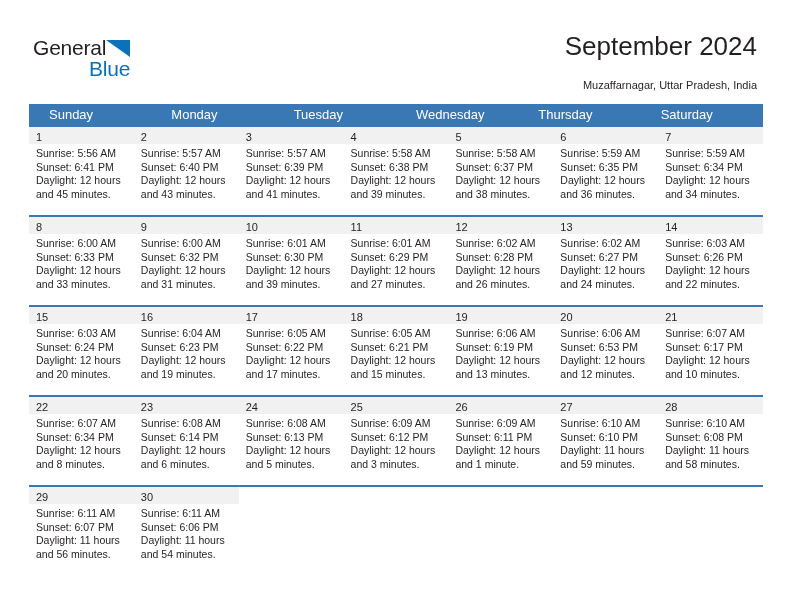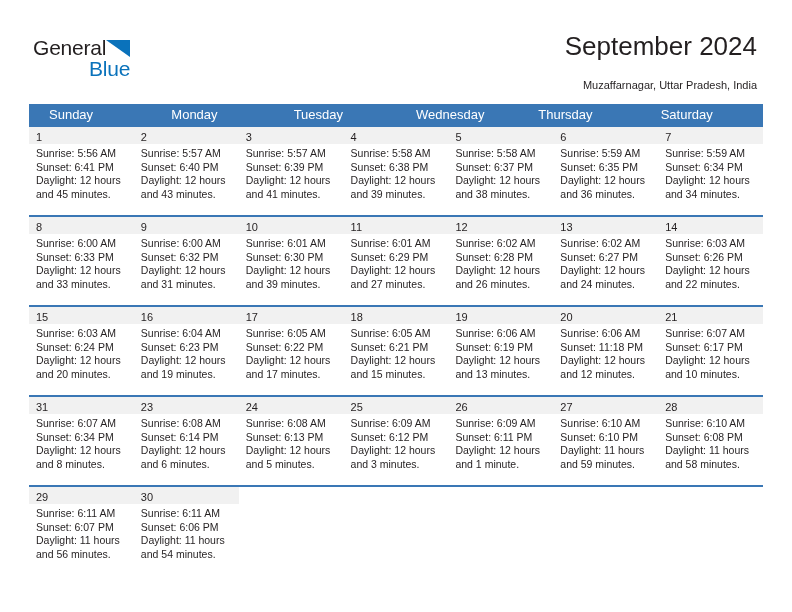--- a/index.html
+++ b/index.html
@@ -342,39 +342,39 @@
           <div class="day-line">Sunrise: 6:06 AM</div>
           <div class="day-line">Sunset: 6:19 PM</div>
           <div class="day-line">Daylight: 12 hours</div>
           <div class="day-line">and 13 minutes.</div>
         </div>
       </div>
       <div class="day">
         <div class="day-num-band"><span class="day-num">20</span></div>
         <div class="day-body">
           <div class="day-line">Sunrise: 6:06 AM</div>
-          <div class="day-line">Sunset: 11:18 PM</div>
+          <div class="day-line">Sunset: 6:53 PM</div>
           <div class="day-line">Daylight: 12 hours</div>
           <div class="day-line">and 12 minutes.</div>
         </div>
       </div>
       <div class="day">
         <div class="day-num-band"><span class="day-num">21</span></div>
         <div class="day-body">
           <div class="day-line">Sunrise: 6:07 AM</div>
           <div class="day-line">Sunset: 6:17 PM</div>
           <div class="day-line">Daylight: 12 hours</div>
           <div class="day-line">and 10 minutes.</div>
         </div>
       </div>
     </div>
 
     <div class="week">
       <div class="day">
-        <div class="day-num-band"><span class="day-num">31</span></div>
+        <div class="day-num-band"><span class="day-num">22</span></div>
         <div class="day-body">
           <div class="day-line">Sunrise: 6:07 AM</div>
           <div class="day-line">Sunset: 6:34 PM</div>
           <div class="day-line">Daylight: 12 hours</div>
           <div class="day-line">and 8 minutes.</div>
         </div>
       </div>
       <div class="day">
         <div class="day-num-band"><span class="day-num">23</span></div>
         <div class="day-body">

